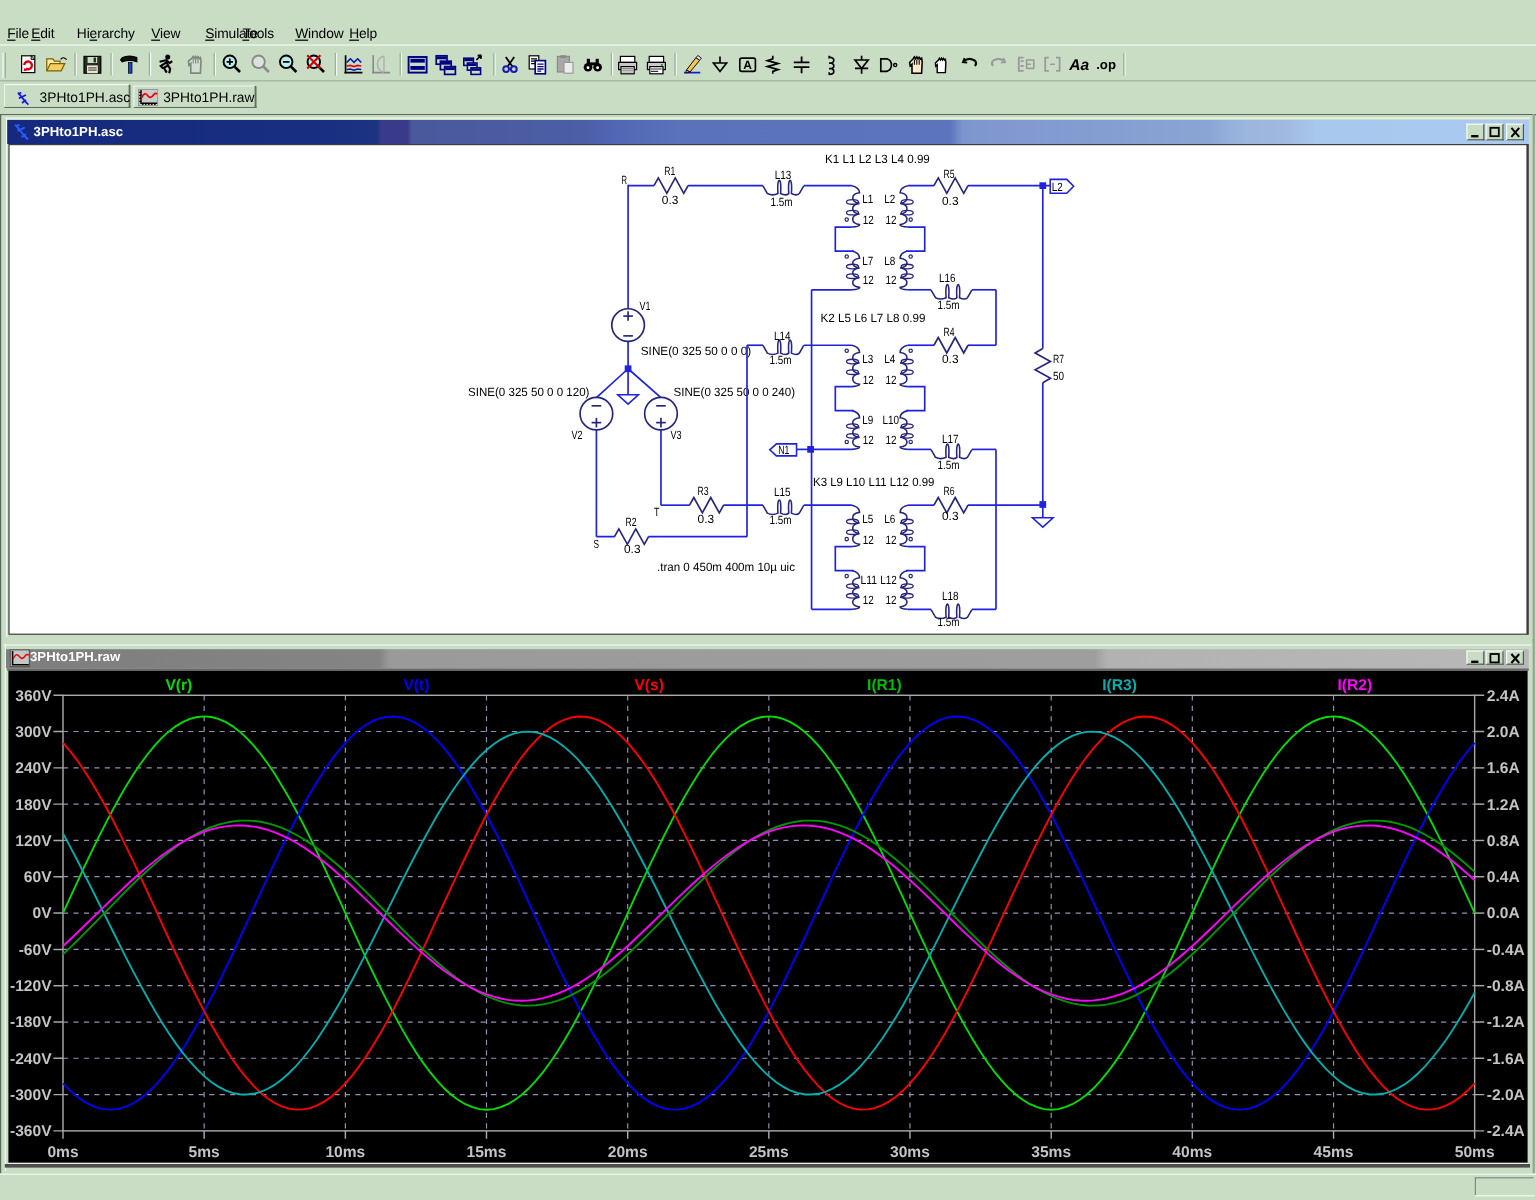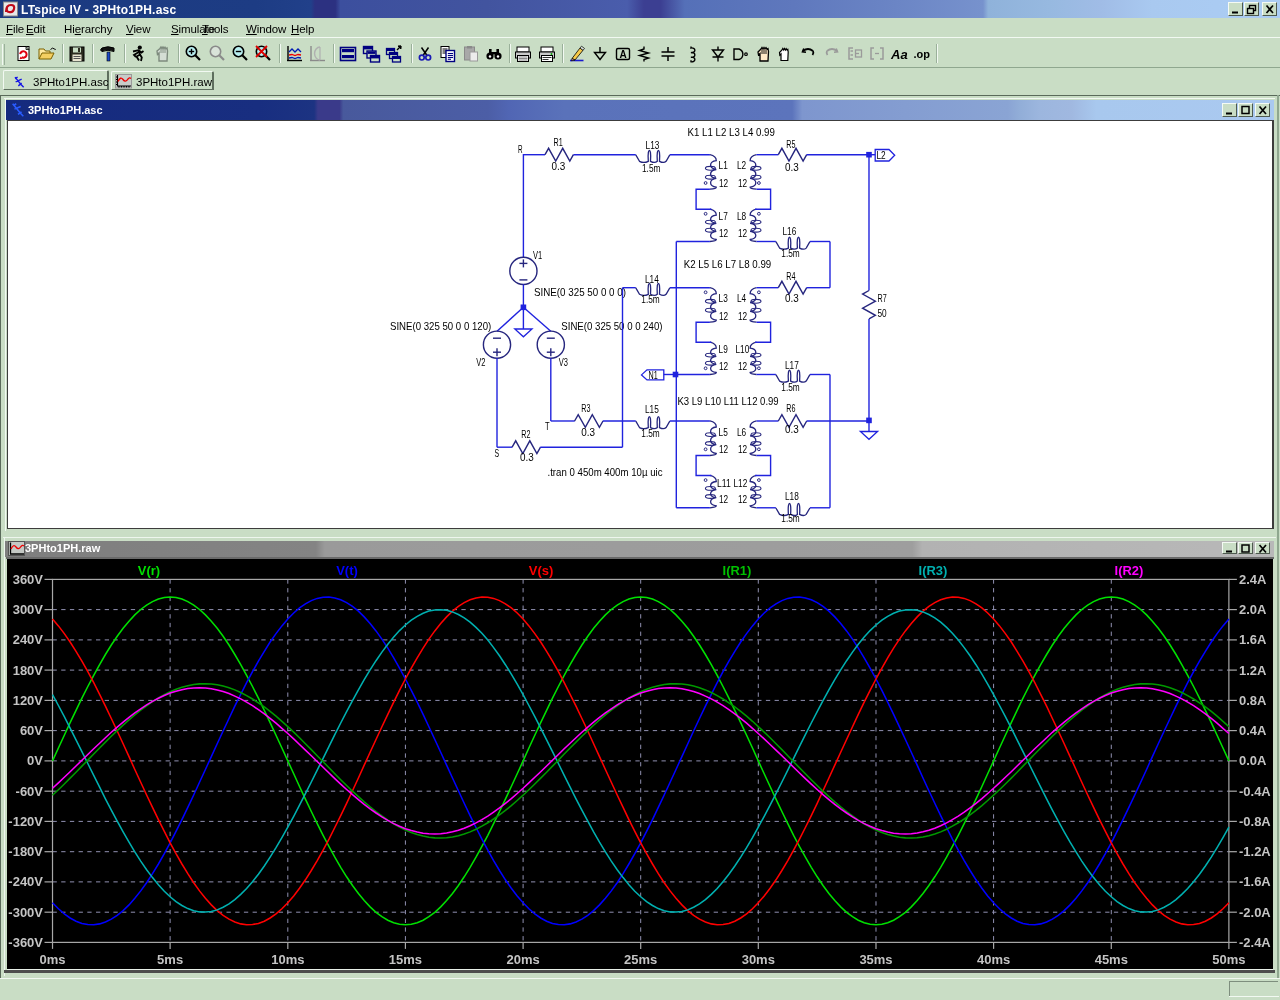--- a/index.html
+++ b/index.html
@@ -22,43 +22,20 @@
 .ctitle { position:absolute; color:#fff; font-size:11px; font-weight:700; }
 #schemtitle { position:absolute; left:6px; top:100px; width:1268px; height:19.5px;
   background:linear-gradient(90deg,#152a7e 0%,#182e80 20%,#1c3382 24.3%,#3a3a8a 24.6%,#3a3a8a 26.3%,#48599c 26.6%,#4c5ea6 38%,#5166b4 39.7%,#5a72ba 44%,#5c74bc 62%,#7e96ce 62.8%,#8aa4d4 79%,#92aed8 80%,#9cb6de 81.5%,#a0b8e0 84%,#a8c8ee 86%,#aac9f0 100%); }
 #wavetitle { position:absolute; left:5px; top:540.6px; width:1269px; height:16px;
   background:linear-gradient(90deg,#7e7e7e 0%,#848484 24.5%,#9a9a9a 25.2%,#9e9e9e 71.5%,#b2b2b2 72.3%,#b8b8b8 100%); }
 #statusbar { position:absolute; left:0; top:978px; width:1280px; height:22px; background:#c9ddc5; }
 text { font-family:"Liberation Sans",sans-serif; }
 svg.icon { position:absolute; top:44px; }
 </style></head><body>
 <div id="app">
-  <div id="titlebar">
-    <svg class="appico" style="position:absolute;left:3px;top:1px" width="16" height="16" viewBox="0 0 16 16">
-        <rect x="0.5" y="1" width="14" height="14" fill="#e8e8e8" stroke="#888"></rect>
-        <path d="M3,11 Q3,4 8,4 Q12,4 11,8 Q10,12 6,11 Q3,10.5 4,7" fill="none" stroke="#c00818" stroke-width="2.2"></path>
-      </svg>
-    <div class="ttext">LTspice IV - 3PHto1PH.asc</div>
-    <div class="cbtn" style="left:1228px;top:2px">
-        <svg width="15" height="14">
-          <rect x="4" y="9.5" width="6" height="2" fill="#000"></rect>
-        </svg>
-      </div>
-    <div class="cbtn" style="left:1244px;top:2px">
-        <svg width="15" height="14">
-          <rect x="5.5" y="3.5" width="6" height="5" fill="none" stroke="#000" stroke-width="1.4"></rect>
-          <rect x="3.5" y="6.5" width="6" height="5" fill="#c9ddc5" stroke="#000" stroke-width="1.4"></rect>
-        </svg>
-      </div>
-    <div class="cbtn" style="left:1261.5px;top:2px">
-        <svg width="15" height="14">
-          <path d="M4.5,3.5 L11,11 M11,3.5 L4.5,11" stroke="#000" stroke-width="1.7"></path>
-        </svg>
-      </div>
-  </div>
   <div id="menubar">
     <span style="left:6px"><u>F</u>ile</span>
     <span style="left:26px"><u>E</u>dit</span>
     <span style="left:64px">Hi<u>e</u>rarchy</span>
     <span style="left:126px"><u>V</u>iew</span>
     <span style="left:171px"><u>S</u>imulate</span>
     <span style="left:202px"><u>T</u>ools</span>
     <span style="left:246px"><u>W</u>indow</span>
     <span style="left:291px"><u>H</u>elp</span>
   </div>

